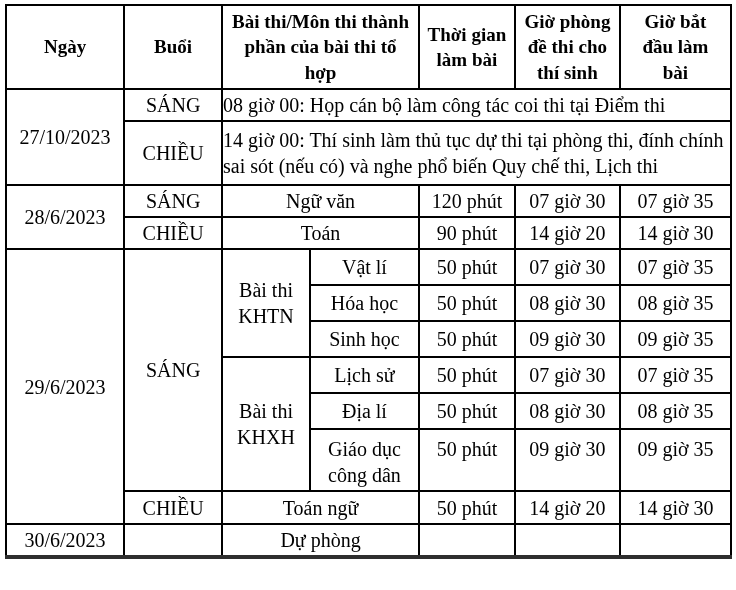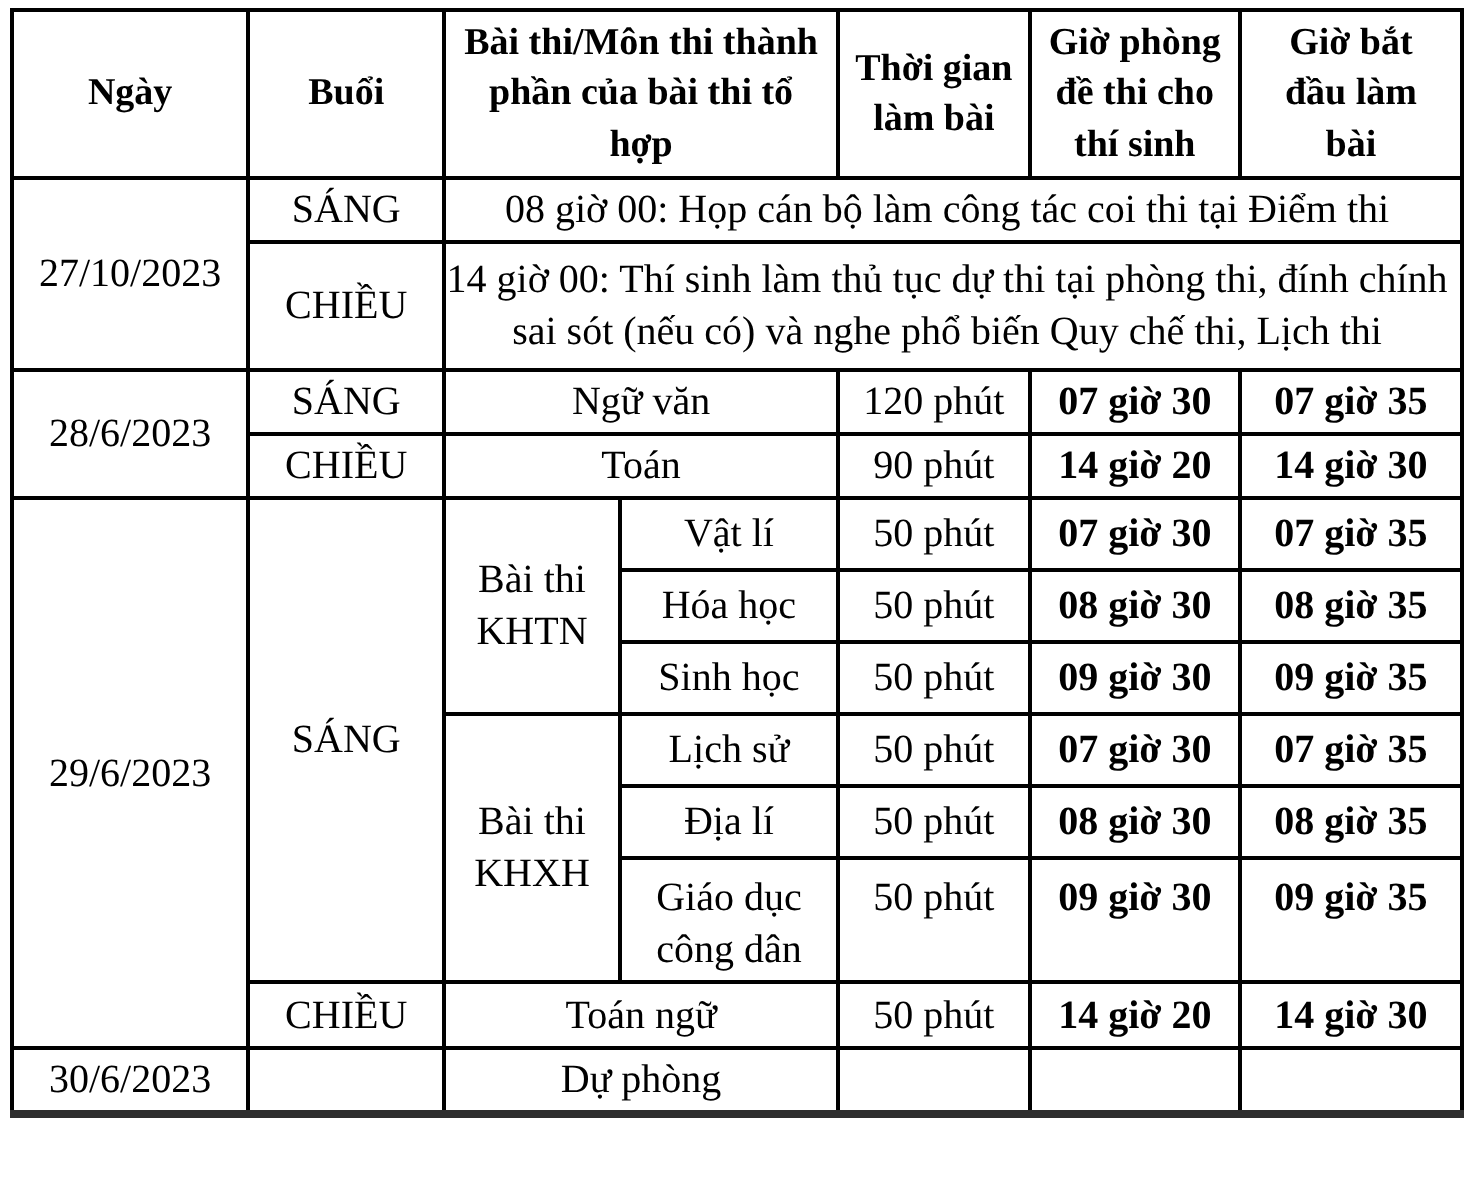--- a/index.html
+++ b/index.html
@@ -38,25 +38,25 @@
     font-weight: bold;
     line-height: 1.32;
   }
   th.pad { padding: 0 13px; margin-top: 12px; }
   td {
     font-size: 20px;
     line-height: 1.3;
     text-align: center;
   }
   td.note {
-    text-align: center;
+    text-align: left;
     padding-left: 0;
     padding-right: 6px;
   }
-  td.time { font-weight: bold; }
+  td.time { font-weight: normal; }
   tr.r-header  { height: 84px; }
   tr.r-meet    { height: 27px; }
   tr.r-proc    { height: 64px; }
   tr.r-std     { height: 32px; }
   tr.r-subj    { height: 36px; }
   tr.r-gdcd    { height: 58px; }
   tr.r-gdcd td.va-top {
     vertical-align: top;
     padding-top: 6px;
   }

